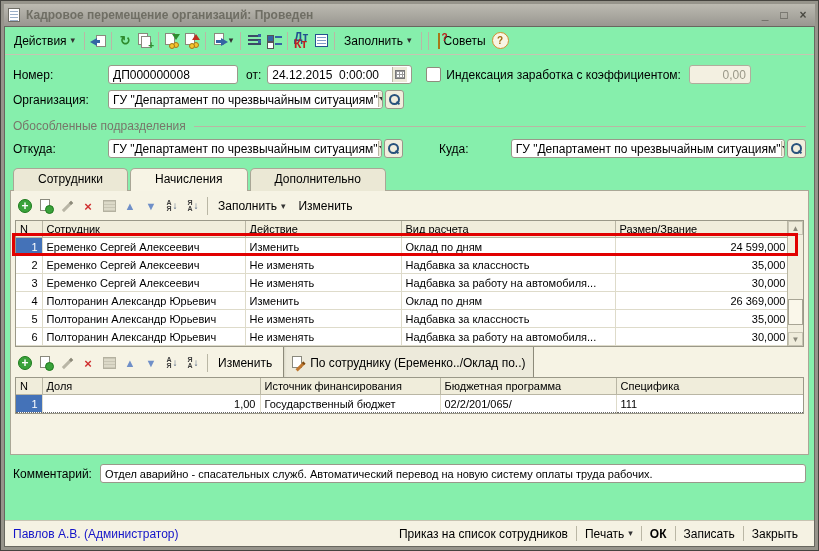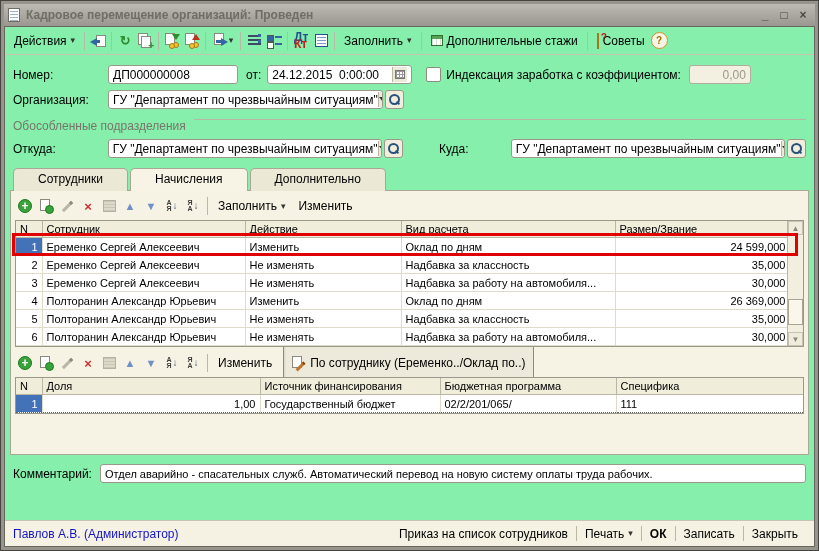--- a/index.html
+++ b/index.html
@@ -58,21 +58,21 @@
         background:#ece9d8;border-left:1px solid #b9b6a4;}
   .cal{width:10px;height:9px;background:#fff;border:1px solid #777;box-sizing:border-box;
        background-image:linear-gradient(#999 1px,transparent 1px),linear-gradient(90deg,#999 1px,transparent 1px);
        background-size:3px 3px;}
   .sqbtn{width:19px;height:19px;box-sizing:border-box;margin-left:2px;border:1px solid #9a988a;border-radius:3px;
          background:#f1eedd;display:flex;align-items:center;justify-content:center;position:relative;}
   .mag{width:7px;height:7px;border:2px solid #28527c;border-radius:50%;position:relative;}
   .mag::after{content:"";position:absolute;width:4px;height:2px;background:#28527c;transform:rotate(45deg);left:5px;top:6px;}
   .combo-caret{width:0;height:0;border-left:4px solid transparent;border-right:4px solid transparent;border-top:5px solid #333;}
   .checkbox{width:13px;height:13px;background:#fff;border:1px solid #8e8c7c;border-radius:2px;margin-right:5px;flex:none;}
-  .grp{display:flex;margin:10px 8px 0;color:#77766a;}
+  .grp{display:flex;align-items:center;margin:10px 8px 0;color:#77766a;}
   .grp .gline{flex:1;height:1px;background:#b9b6a4;margin-left:8px;}
   
   .tabs{display:flex;gap:2px;margin:10px 0 0 8px;position:relative;z-index:2;}
   .tab{padding:3px 24px 4px;background:#ebe8d5;border:1px solid #a9a696;border-bottom:none;
        border-radius:5px 5px 0 0;margin-bottom:-1px;}
   .tab.active{background:#f7f4e5;padding-bottom:5px;}
   .panel{position:relative;margin:0 5px;border:1px solid #aaa796;background:#f6f3e4;padding:3px 4px 40px;z-index:1;}
   .ptool{display:flex;align-items:center;height:24px;gap:1px;}
   .circle-add{width:14px;height:14px;border-radius:50%;background:#3aa23a;border:1px solid #1d7a1d;color:#fff;
               display:flex;align-items:center;justify-content:center;font-weight:bold;font-size:12px;line-height:1;box-sizing:border-box;}
@@ -213,24 +213,20 @@
       </span>
       <span class="ibtn">
         <span class="rep-ico"></span>
       </span>
       <span class="sep"></span>
       <span class="tbtn">
         <span>Заполнить</span>
         <span class="caret">▾</span>
       </span>
       <span class="sep"></span>
-      <span class="tbtn">
-        <span class="grid-ico"></span>
-        <span>Дополнительные стажи</span>
-      </span>
       <span class="sep"></span>
       <span class="tbtn">
         <span style="position:relative;">
           <span class="book-ico"></span><span class="book-q">?</span>
         </span>
         <span>Советы</span>
       </span>
       <span class="help-circ">?</span>
     </div>
 

